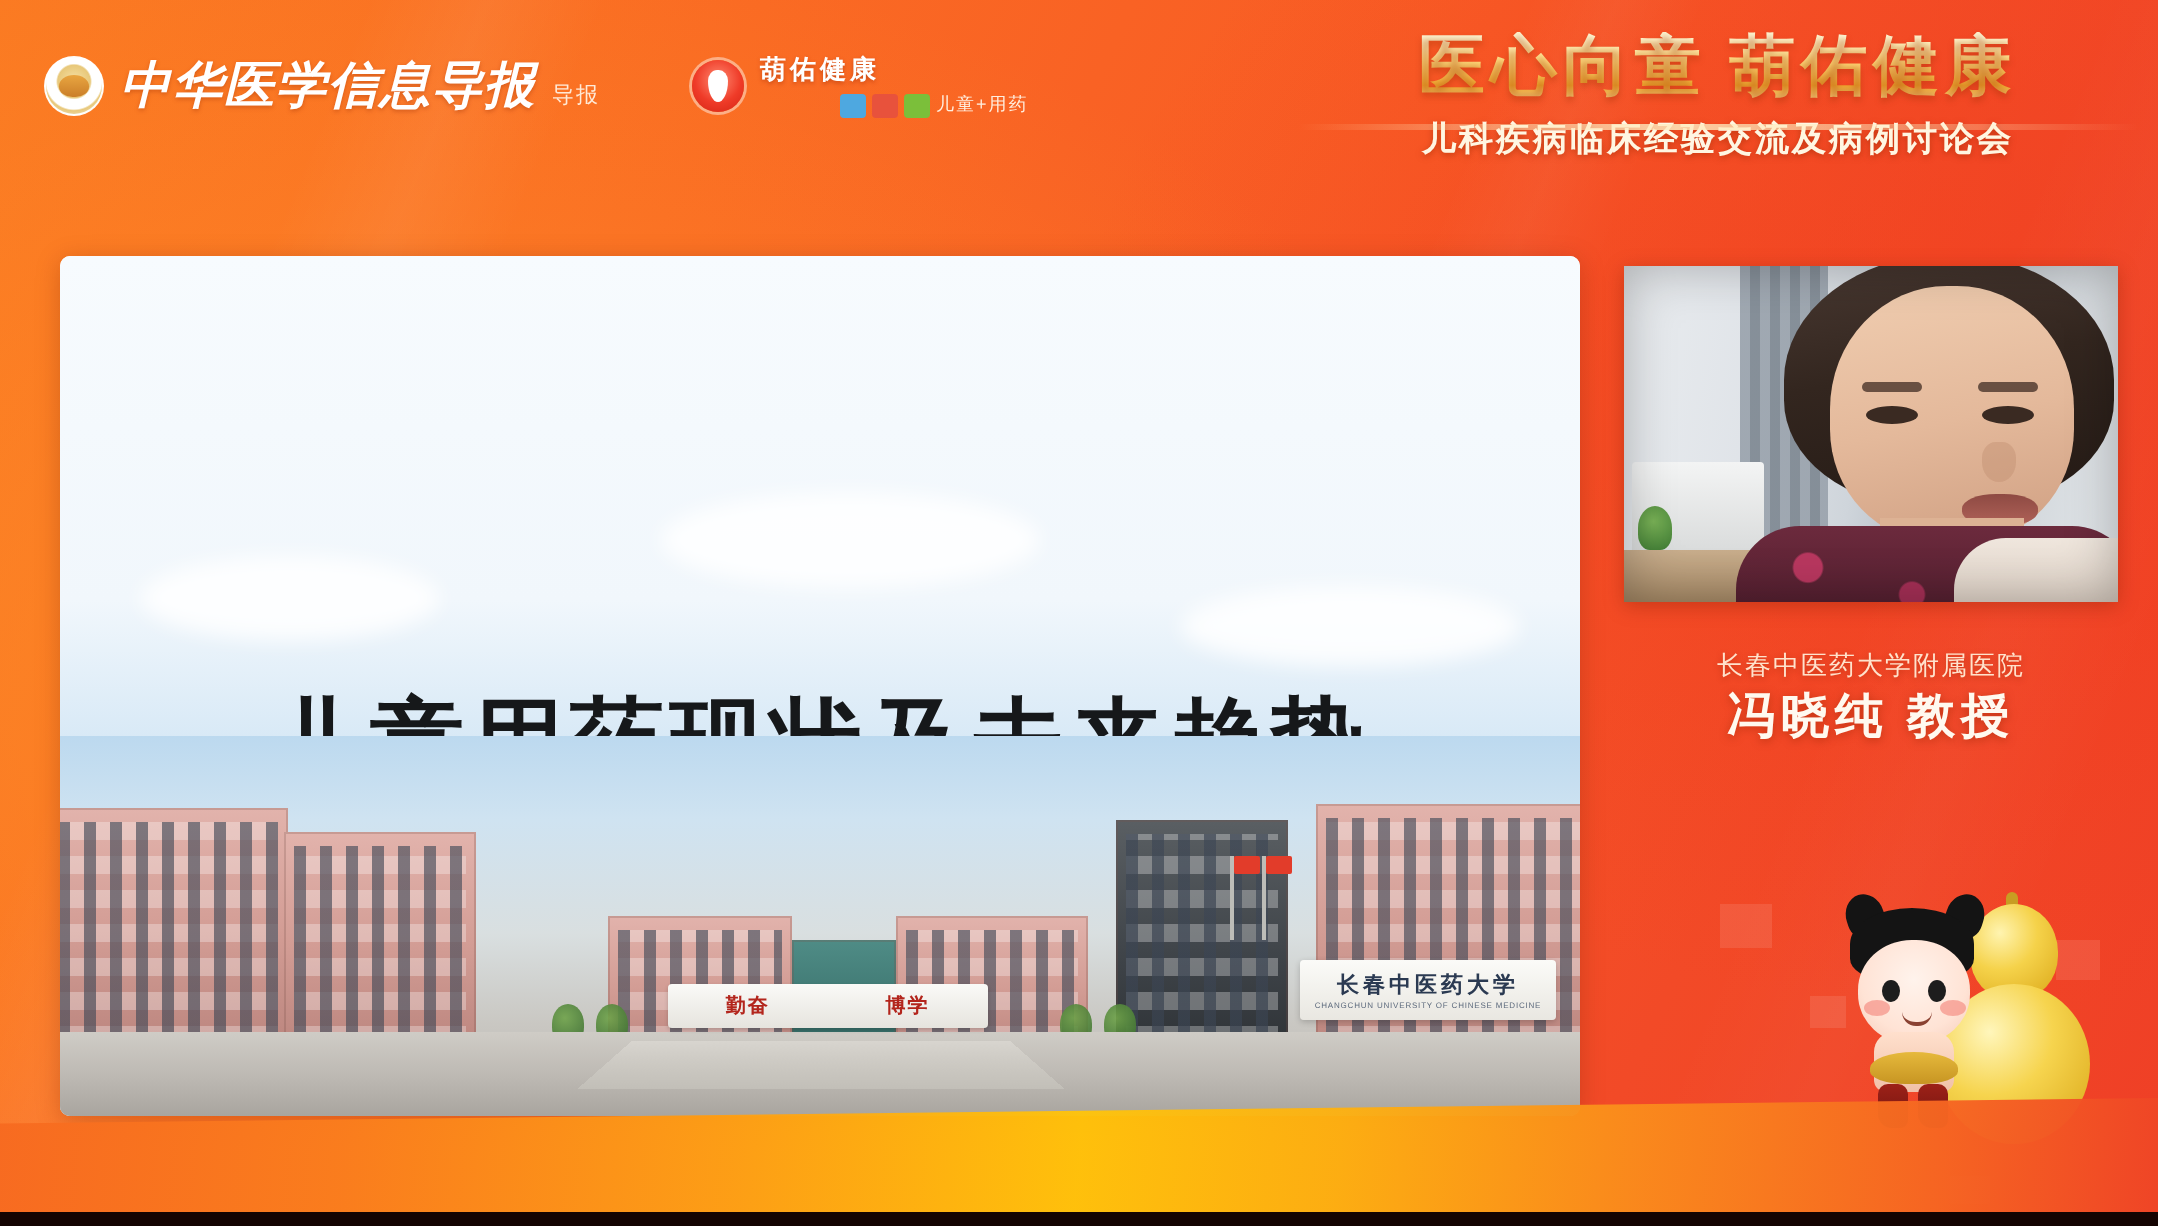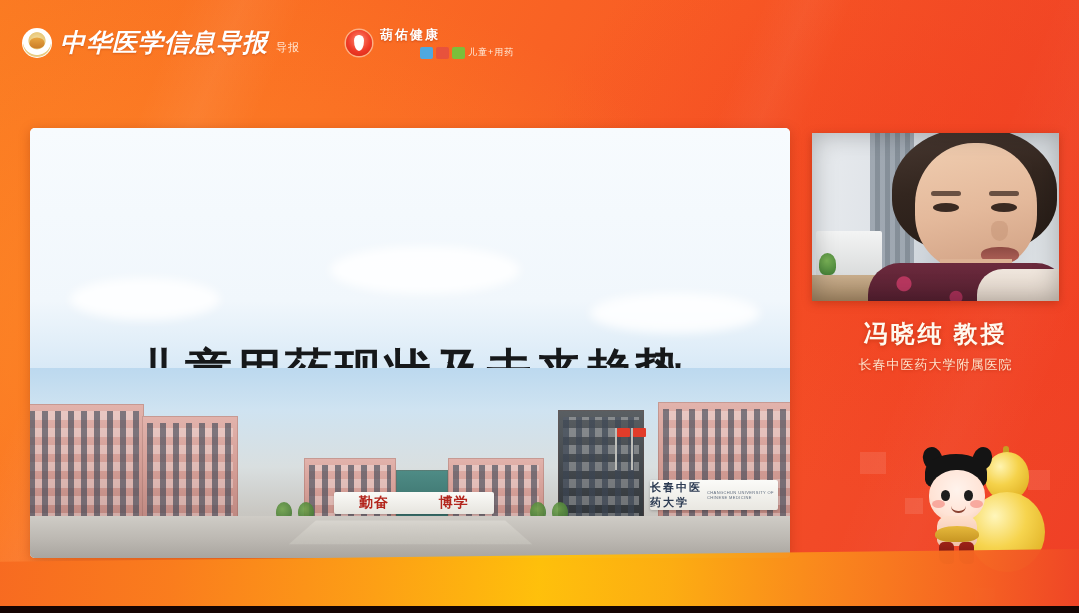--- a/index.html
+++ b/index.html
@@ -210,26 +210,26 @@
   }
   #sign-wall {
     position:absolute; left:40%; bottom:44px; width:21%; height:22px;
     background:linear-gradient(180deg,#fafaf7,#e6e4de);
     border-radius:2px;
     display:flex; align-items:center; justify-content:space-around;
     box-shadow:0 1px 2px rgba(0,0,0,.18);
   }
   .sign-char {
     font-family:Liberation Mono, monospace;
-    font-size:14px; font-weight:700; color:#b3251c; letter-spacing:1px;
+    font-size:10px; font-weight:700; color:#b3251c; letter-spacing:1px;
   }
   #gate-sign {
     position:absolute; right:12px; bottom:48px; width:128px; height:30px;
     background:linear-gradient(180deg,#fbfbf8,#e9e7e1);
-    border-radius:2px; display:flex; flex-direction:row;
+    border-radius:2px; display:flex; flex-direction:column;
     align-items:center; justify-content:center;
     box-shadow:0 1px 3px rgba(0,0,0,.2);
   }
   #gate-sign .gs-main {
     font-family:"Liberation Serif", serif;
     font-size:11px; font-weight:700; color:#2b3a52; letter-spacing:2px;
   }
   #gate-sign .gs-en { font-size:4px; color:#5d6a7d; letter-spacing:.4px; }
   .flag {
     position:absolute; width:2px; background:#bdbdb8;
@@ -458,20 +458,25 @@
         <div class="hlw-row">
           <span class="chip c1"></span>
           <span class="chip c2"></span>
           <span class="chip c3"></span>
           <span class="hlw-tag">儿童+用药</span>
         </div>
       </div>
     </div>
   </div>
 
+  <div id="event-banner">
+    <div id="event-title">医心向童  葫佑健康</div>
+    <div id="banner-sheen"></div>
+    <div id="event-subtitle">儿科疾病临床经验交流及病例讨论会</div>
+  </div>
 
   <div id="slide">
     <div id="slide-sky"></div>
 
     <div class="cloud" style="left:40px;  top:150px; width:150px; height:42px;"></div>
     <div class="cloud" style="left:300px; top:118px; width:190px; height:48px;"></div>
     <div class="cloud" style="left:560px; top:165px; width:170px; height:40px;"></div>
     <div class="cloud" style="left:170px; top:300px; width:210px; height:44px; opacity:.7;"></div>
     <div class="cloud" style="left:470px; top:286px; width:200px; height:46px; opacity:.7;"></div>
 
@@ -546,22 +551,22 @@
         <div id="vf-mouth"></div>
       </div>
       <div id="vf-neck"></div>
       <div id="vf-shirt"></div>
       <div id="vf-shirt-r"></div>
     </div>
     <div id="vf-vignette"></div>
   </div>
 
   <div id="speaker">
+    <div id="speaker-affil">长春中医药大学附属医院</div>
     <div id="speaker-name">冯晓纯 教授</div>
-    <div id="speaker-affil">长春中医药大学附属医院</div>
   </div>
 
   <div id="mascot">
     <div id="gourd">
       <div class="g-stem"></div>
       <div class="g-top"></div>
       <div class="g-bot"></div>
     </div>
     <div id="boy">
       <div class="boy-bun" style="left:8px;  transform:rotate(-18deg);"></div>

